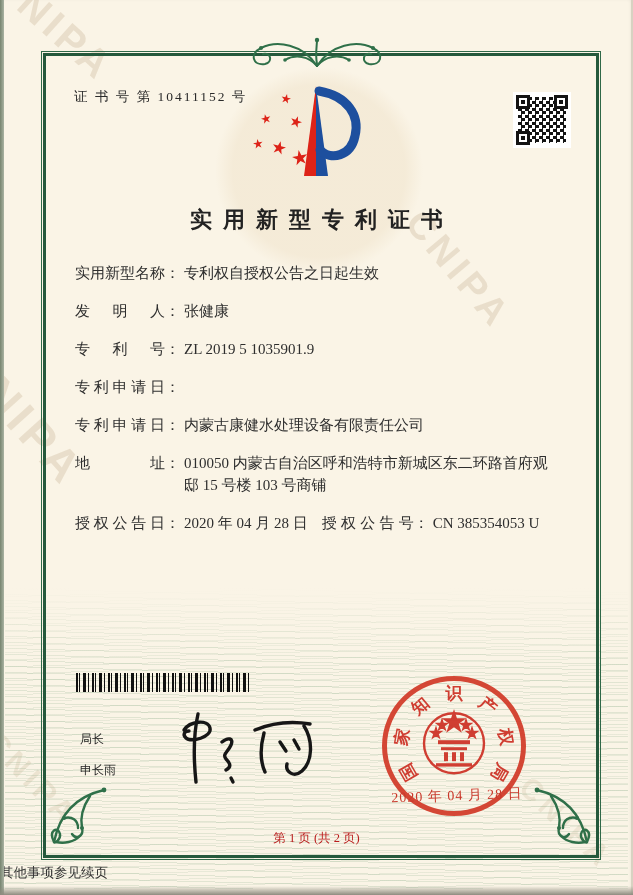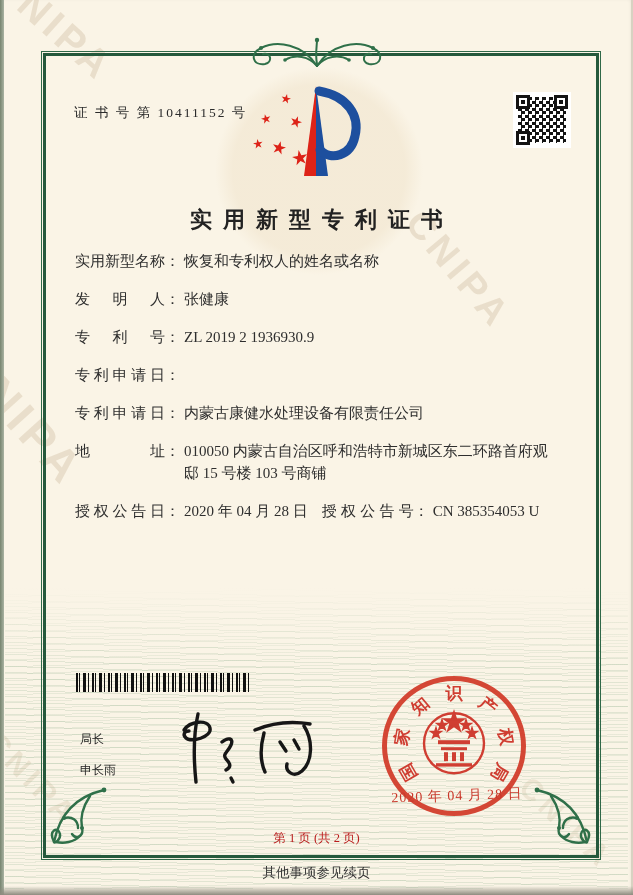--- a/index.html
+++ b/index.html
@@ -34,35 +34,35 @@
   
   .frame{position:absolute;left:43px;top:53px;width:550px;height:799px;
       border:3px solid #25593c;z-index:2;}
   .frame::before{content:"";position:absolute;inset:-5px;border:1px solid #2f6848;}
 
   .ornament-top{position:absolute;left:50%;top:36px;transform:translateX(-50%);z-index:4;}
   .flourish{position:absolute;z-index:4;}
   .flourish.bl{left:44px;top:784px;}
   .flourish.br{right:36px;top:784px;transform:scaleX(-1);}
 
-  .cert-no{position:absolute;left:74px;top:104px;font-size:13.5px;letter-spacing:2px;color:#2b2b2b;z-index:5;}
+  .cert-no{position:absolute;left:74px;top:88px;font-size:13.5px;letter-spacing:2px;color:#2b2b2b;z-index:5;}
 
   .logo{position:absolute;left:246px;top:84px;z-index:5;}
 
   .qr{position:absolute;left:513px;top:92px;width:58px;height:56px;background:#fff;z-index:5;}
   .qr-grid{position:absolute;inset:5px;background:repeating-conic-gradient(#141414 0 25%,#ffffff 0 50%);
       background-size:7px 7px;}
   .finder{position:absolute;width:14px;height:14px;border:3px solid #141414;background:#fff;box-sizing:border-box;}
   .finder::after{content:"";position:absolute;inset:2px;background:#141414;}
   .finder.tl{left:3px;top:3px;} .finder.tr{right:3px;top:3px;} .finder.bl{left:3px;bottom:3px;}
 
   .title{position:absolute;left:0;right:0;top:178px;text-align:center;font-size:22px;font-weight:bold;
       letter-spacing:11px;text-indent:11px;color:#222;z-index:5;margin-top:27px;}
 
-  .fields{position:absolute;left:75px;top:250px;width:478px;font-size:15px;color:#2e2e2e;z-index:5;}
+  .fields{position:absolute;left:75px;top:262px;width:478px;font-size:15px;color:#2e2e2e;z-index:5;}
   .row{display:flex;margin-bottom:16px;line-height:22px;}
   .lbl{flex:none;width:90px;text-align:justify;text-align-last:justify;}
   .colon{flex:none;margin-right:4px;}
   .val{flex:1;}
   .pair2{margin-left:14px;display:flex;}
   .pair2 .lbl{width:92px;}
 
   .legal{position:absolute;left:66px;top:517px;width:508px;font-size:14px;line-height:22px;
       color:#3c3c3c;font-style:italic;z-index:5;}
   .legal p{margin:0;text-indent:2em;}
@@ -78,21 +78,21 @@
   .seal{position:absolute;left:382px;top:676px;width:144px;height:140px;z-index:7;opacity:.93;}
   .seal-ring{position:absolute;inset:0;border:5px solid #d23a28;border-radius:50%;}
   .seal-ch{position:absolute;left:50%;top:50%;width:22px;height:22px;margin:-11px 0 0 -11px;
       font-size:17px;font-weight:bold;color:#cd3125;text-align:center;line-height:22px;
       transform:rotate(var(--a)) translateY(-52px);}
   .seal-emblem{position:absolute;left:50%;top:50%;transform:translate(-50%,-54%);}
   .seal-date{position:absolute;left:382px;top:787px;width:150px;text-align:center;font-size:14px;
       color:#c9382a;letter-spacing:1px;transform:rotate(-2deg);z-index:8;}
 
   .page-num{position:absolute;left:0;right:0;top:830px;text-align:center;font-size:12.5px;color:#b91c1c;z-index:5;}
-  .cont-note{position:absolute;left:0;right:0;top:864px;text-align:center;font-size:13.5px;color:#333;z-index:5;}
+  .cont-note{position:absolute;left:0;right:0;top:864px;text-align:left;font-size:13.5px;color:#333;z-index:5;}
 </style>
 </head>
 <body>
 
 <div class="page">
 
   <span class="wm wm1">CNIPA</span>
   <span class="wm wm2">CNIPA</span>
   <span class="wm wm3">CNIPA</span>
   <span class="wm wm4">CNIPA</span>
@@ -173,31 +173,31 @@
     <div class="finder tr"></div>
     <div class="finder bl"></div>
   </div>
 
   <div class="title">实用新型专利证书</div>
 
   <div class="fields">
     <div class="row">
       <span class="lbl">实用新型名称</span>
         <span class="colon">：</span>
-      <span class="val">恢复和专利权人的姓名或名称</span>
+      <span class="val">专利权自授权公告之日起生效</span>
     </div>
     <div class="row">
       <span class="lbl">发明人</span>
         <span class="colon">：</span>
       <span class="val">张健康</span>
     </div>
     <div class="row">
       <span class="lbl">专利号</span>
         <span class="colon">：</span>
-      <span class="val">ZL 2019 2 1936930.9</span>
+      <span class="val">ZL 2019 5 1035901.9</span>
     </div>
     <div class="row">
       <span class="lbl">专利申请日</span>
         <span class="colon">：</span>
     </div>
     <div class="row">
       <span class="lbl">专利申请日</span>
         <span class="colon">：</span>
       <span class="val">内蒙古康健水处理设备有限责任公司</span>
     </div>

